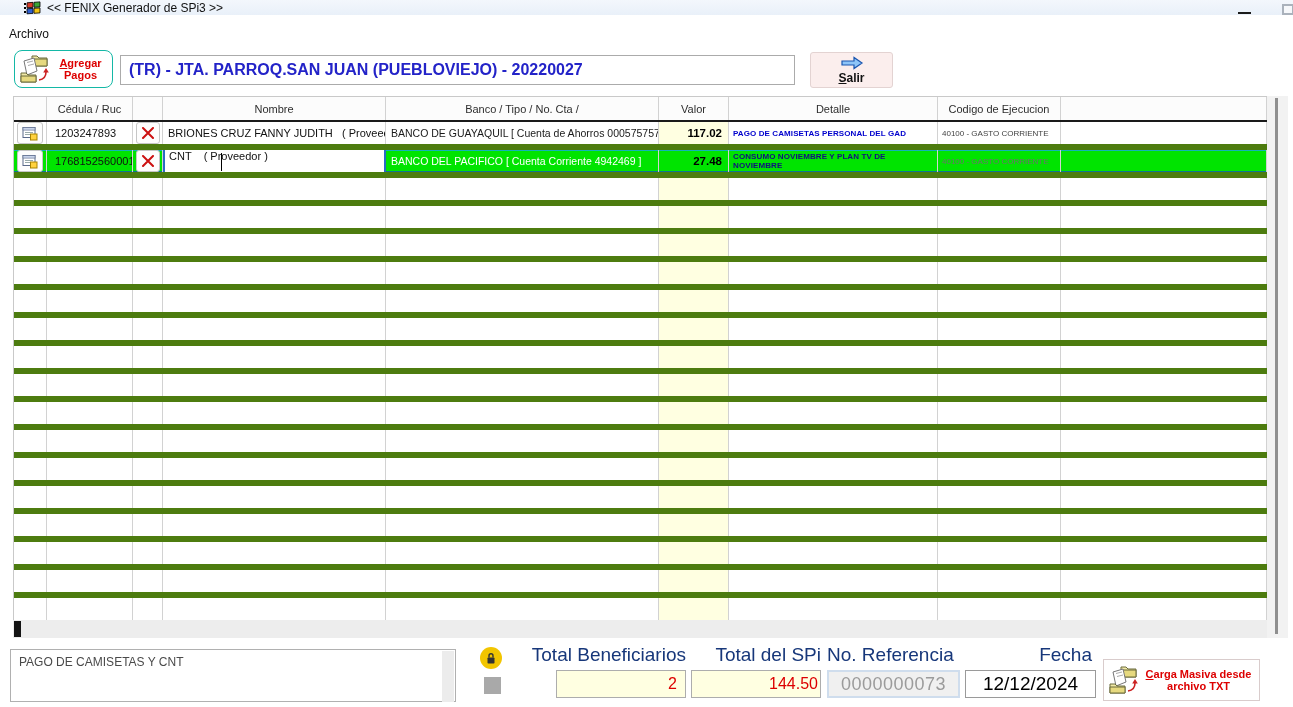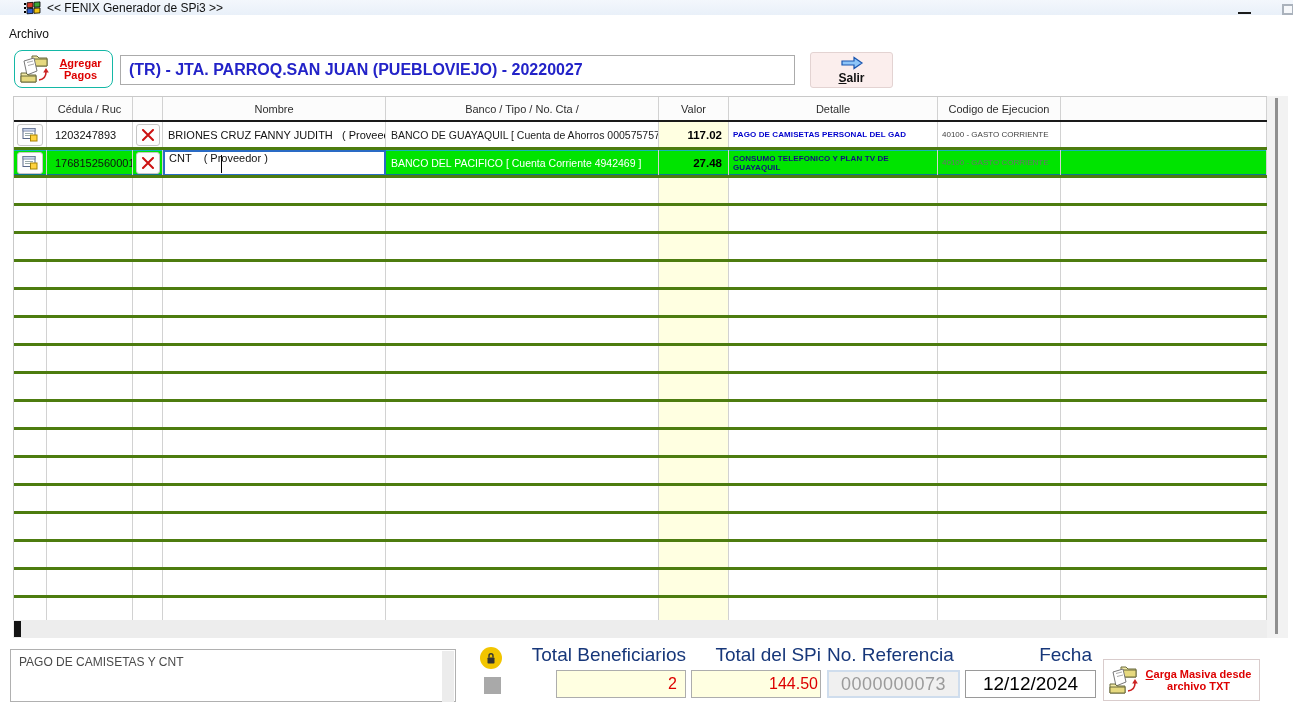--- a/index.html
+++ b/index.html
@@ -34,21 +34,21 @@
     border:1px solid #e3d3d2; border-radius:3px; display:flex; flex-direction:column; align-items:center; justify-content:center;font-weight:bold; }
   .btn-exit .lbl { font-size:12px; color:#111; margin-top:1px; }
 
   
   .grid { position:absolute; left:13px; top:96px; width:1254px; height:524px; overflow:hidden;
     border-left:1px solid #c9c9c9; border-top:1px solid #c9c9c9; background:#fff; }
   .grow { display:grid; grid-template-columns:33px 86px 30px 223px 273px 70px 209px 123px 1fr; }
   .grow > div { border-right:1px solid #d2d2d2; overflow:hidden; display:flex; align-items:center; }
   .ghead { height:25px; background:#fcfcfc; border-bottom:2px solid #1a1a1a; }
   .ghead > div { justify-content:center; font-size:11px; color:#2e2e2e; }
-  .grow-body { height:28px; border-bottom:3px solid #4d7c0f; }
+  .grow-body { height:28px; border-bottom:6px solid #4d7c0f; }
   .cell-cedula { padding-left:8px; font-size:11px; color:#111; }
   .cell-nombre { padding-left:5px; font-size:11px; color:#111; white-space:pre; }
   .cell-banco  { padding-left:5px; font-size:10.5px; color:#1a1a1a; white-space:pre; }
   .cell-valor  { justify-content:flex-end; padding-right:6px; font-size:11.5px; font-weight:bold; color:#000; background:#ffffe1; }
   .cell-detalle{ padding-left:4px; font-size:8px; font-weight:bold; color:#0000cd; letter-spacing:.1px; }
   .cell-codigo { padding-left:4px; font-size:8px; color:#3f3f3f; }
   .row-selected { background:#00e400; box-shadow:inset 0 1px 0 #12b3b8, inset 0 -1px 0 #0e7490; }
   .row-selected .cell-valor { background:transparent; }
   .row-selected .cell-banco { color:#ffffff; }
   .row-selected .cell-detalle { color:#10107e; }
@@ -208,21 +208,21 @@
           </div>
         </div>
       <div style="border-right:none;">
         <div class="name-edit">
           <span>CNT    ( Proveedor )</span>
           <span class="caret"></span>
         </div>
       </div>
       <div class="cell-banco">BANCO DEL PACIFICO [ Cuenta Corriente 4942469 ]</div>
       <div class="cell-valor">27.48</div>
-      <div class="cell-detalle">CONSUMO TELEFONICO Y PLAN TV DE GUAYAQUIL</div>
+      <div class="cell-detalle">CONSUMO NOVIEMBRE Y PLAN TV DE NOVIEMBRE</div>
       <div class="cell-codigo">40100 - GASTO CORRIENTE</div>
       <div></div>
     </div>
 
     <div id="empty-rows">
         <div class="grow grow-body empty">
           <div></div>
           <div class="cell-cedula"></div>
           <div></div>
           <div class="cell-nombre"></div>

